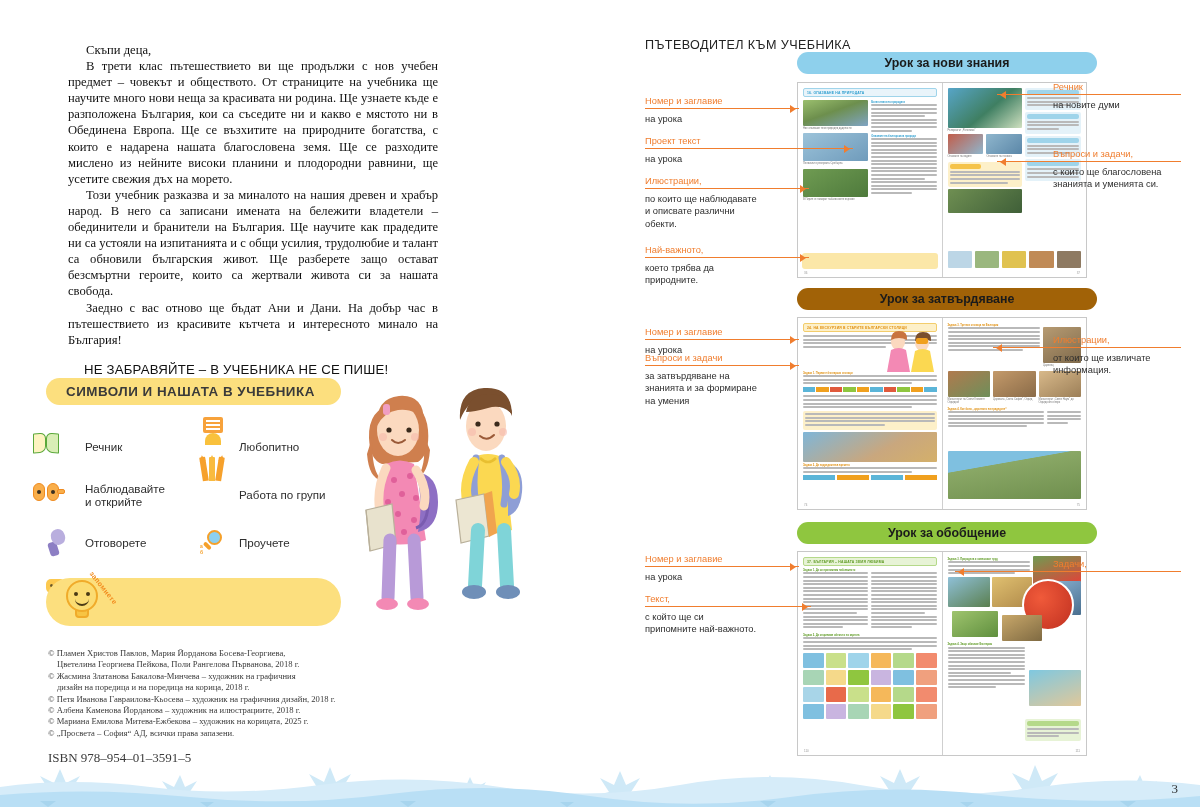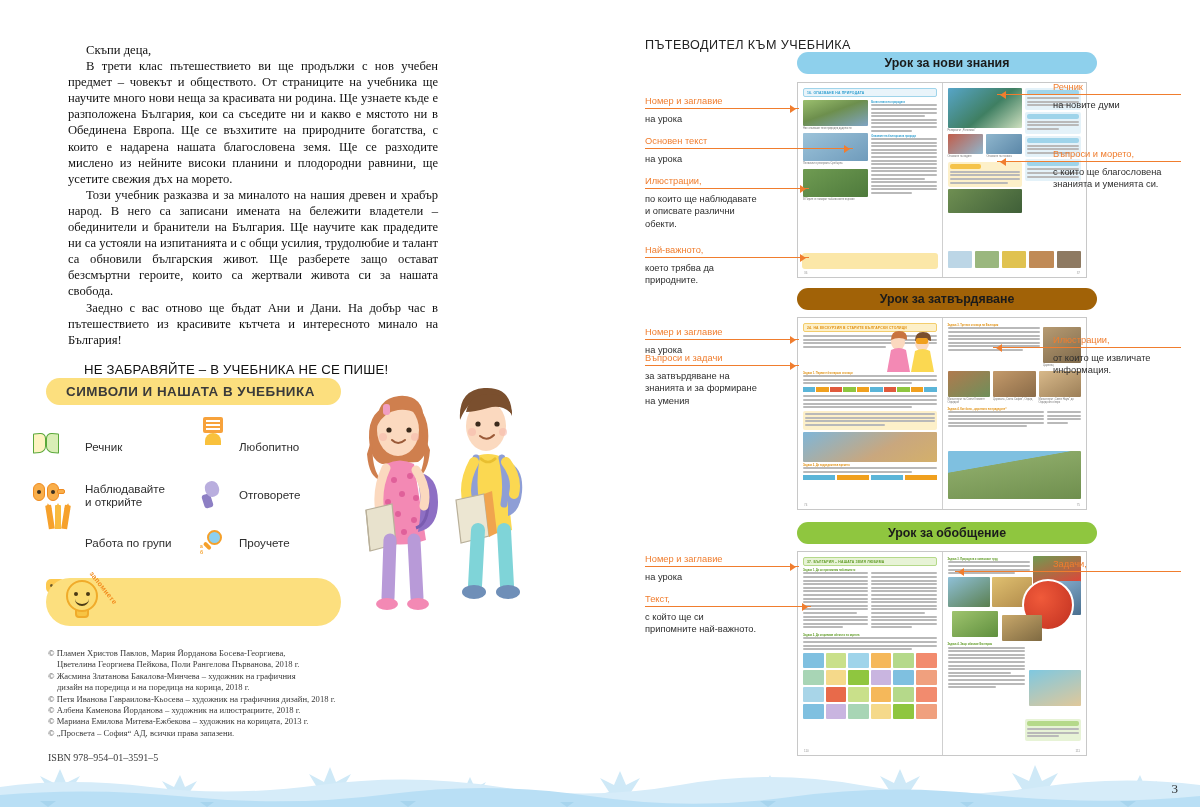--- a/index.html
+++ b/index.html
@@ -109,21 +109,21 @@
      letter-spacing:.4px;transform:rotate(52deg);transform-origin:0 0;white-space:nowrap;}
 
   
   #kids{position:absolute;left:330px;top:368px;width:240px;height:300px;}
 
   
   #copyright{position:absolute;left:48px;top:648px;width:360px;
      font-family:"Liberation Serif",serif;font-size:8.6px;line-height:11.4px;color:#3a3a3a;}
   #copyright .cline{white-space:nowrap;}
   #copyright .cont{padding-left:9px;}
-  #isbn{margin-top:13px;font-family:"Liberation Serif",serif;font-size:10px;color:#3a3a3a;}
+  #isbn{margin-top:13px;font-family:"Liberation Serif",serif;font-size:13px;color:#3a3a3a;}
 
   
   #right-title{position:absolute;left:645px;top:38px;font-size:12.6px;letter-spacing:.4px;color:#222;}
 
   .section{position:absolute;left:645px;width:548px;}
   .sec-banner{position:absolute;left:152px;width:300px;height:22px;border-radius:11px;
      display:flex;align-items:center;justify-content:center;
      font-size:12.4px;font-weight:bold;color:#1b1b1b;}
   .spread{position:absolute;left:152px;border:1px solid #c8c8c8;background:#fff;box-sizing:border-box;
      display:flex;overflow:hidden;}
@@ -193,30 +193,30 @@
         <span class="sym-ico">
           <span class="ico-binoc"><i class="t l"></i><i class="br"></i><i class="t r"></i>
           <i class="eye l"></i><i class="eye r"></i></span>
         </span>
         <span class="sym-label" style="white-space:pre-line">Наблюдавайте
 и открийте</span>
       </div>
 
       <div class="sym">
         <span class="sym-ico">
+          <span class="ico-pencils"><i class="p1"></i><i class="p2"></i><i class="p3"></i></span>
+        </span>
+        <span class="sym-label">Работа по групи</span>
+      </div>
+
+      <div class="sym">
+        <span class="sym-ico">
           <span class="ico-mic"><span class="stick"></span><span class="head"></span></span>
         </span>
         <span class="sym-label">Отговорете</span>
-      </div>
-
-      <div class="sym">
-        <span class="sym-ico">
-          <span class="ico-pencils"><i class="p1"></i><i class="p2"></i><i class="p3"></i></span>
-        </span>
-        <span class="sym-label">Работа по групи</span>
       </div>
 
       <div class="sym">
         <span class="sym-ico">
           <span class="ico-magnify"><span class="hdl"></span><span class="lens"></span><span class="mini">а б</span></span>
         </span>
         <span class="sym-label">Проучете</span>
       </div>
 
       <div class="sym">
@@ -317,21 +317,21 @@
     </svg>
   </div>
 
   <div id="copyright">
     <div class="cline">© Пламен Христов Павлов, Мария Йорданова Босева-Георгиева,</div>
     <div class="cline cont">Цветелина Георгиева Пейкова, Поли Рангелова Първанова, 2018 г.</div>
     <div class="cline">© Жасмина Златанова Бакалова-Минчева – художник на графичния</div>
     <div class="cline cont">дизайн на поредица и на поредица на корица, 2018 г.</div>
     <div class="cline">© Петя Иванова Гавраилова-Кьосева – художник на графичния дизайн, 2018 г.</div>
     <div class="cline">© Албена Каменова Йорданова – художник на илюстрациите, 2018 г.</div>
-    <div class="cline">© Мариана Емилова Митева-Ежбекова – художник на корицата, 2013 г.</div>
+    <div class="cline">© Мариана Емилова Митева-Ежбекова – художник на корицата, 2025 г.</div>
     <div class="cline">© „Просвета – София“ АД, всички права запазени.</div>
     <div id="isbn">ISBN 978–954–01–3591–5</div>
   </div>
 
   <div id="right-title">ПЪТЕВОДИТЕЛ КЪМ УЧЕБНИКА</div>
 
   <div class="section" style="top:52px;height:230px;">
     <div class="sec-banner" style="top:0;background:#8ed0ec;">Урок за нови знания</div>
 
     <div class="spread" style="top:30px;width:290px;height:196px;">
@@ -451,21 +451,21 @@
       </div>
     </div>
 
     <div class="anno" style="left:0;top:44px;">
       <div class="anno-h">Номер и заглавие</div>
       <div class="anno-b">на урока</div>
     </div>
     <div class="lead" style="left:112px;top:56px;width:42px;"></div>
 
     <div class="anno" style="left:0;top:84px;">
-      <div class="anno-h">Основен текст</div>
+      <div class="anno-h">Проект текст</div>
       <div class="anno-b">на урока</div>
     </div>
     <div class="lead" style="left:98px;top:96px;width:110px;"></div>
 
     <div class="anno" style="left:0;top:124px;">
       <div class="anno-h">Илюстрации,</div>
       <div class="anno-b">по които ще наблюдавате и описвате различни обекти.</div>
     </div>
     <div class="lead" style="left:112px;top:136px;width:52px;"></div>
 
@@ -475,21 +475,21 @@
     </div>
     <div class="lead" style="left:112px;top:205px;width:52px;"></div>
 
     <div class="anno right" style="left:408px;top:30px;">
       <div class="anno-h">Речник</div>
       <div class="anno-b">на новите думи</div>
     </div>
     <div class="lead rev" style="left:352px;top:42px;width:56px;"></div>
 
     <div class="anno right" style="left:408px;top:97px;">
-      <div class="anno-h">Въпроси и морето,</div>
+      <div class="anno-h">Въпроси и задачи,</div>
       <div class="anno-b">с които ще благословена знанията и уменията си.</div>
     </div>
     <div class="lead rev" style="left:352px;top:109px;width:56px;"></div>
   </div>
 
   <div class="section" style="top:288px;height:230px;">
     <div class="sec-banner" style="top:0;background:#a16207;">Урок за затвърдяване</div>
 
     <div class="spread" style="top:29px;width:290px;height:193px;">
       <div class="half">

